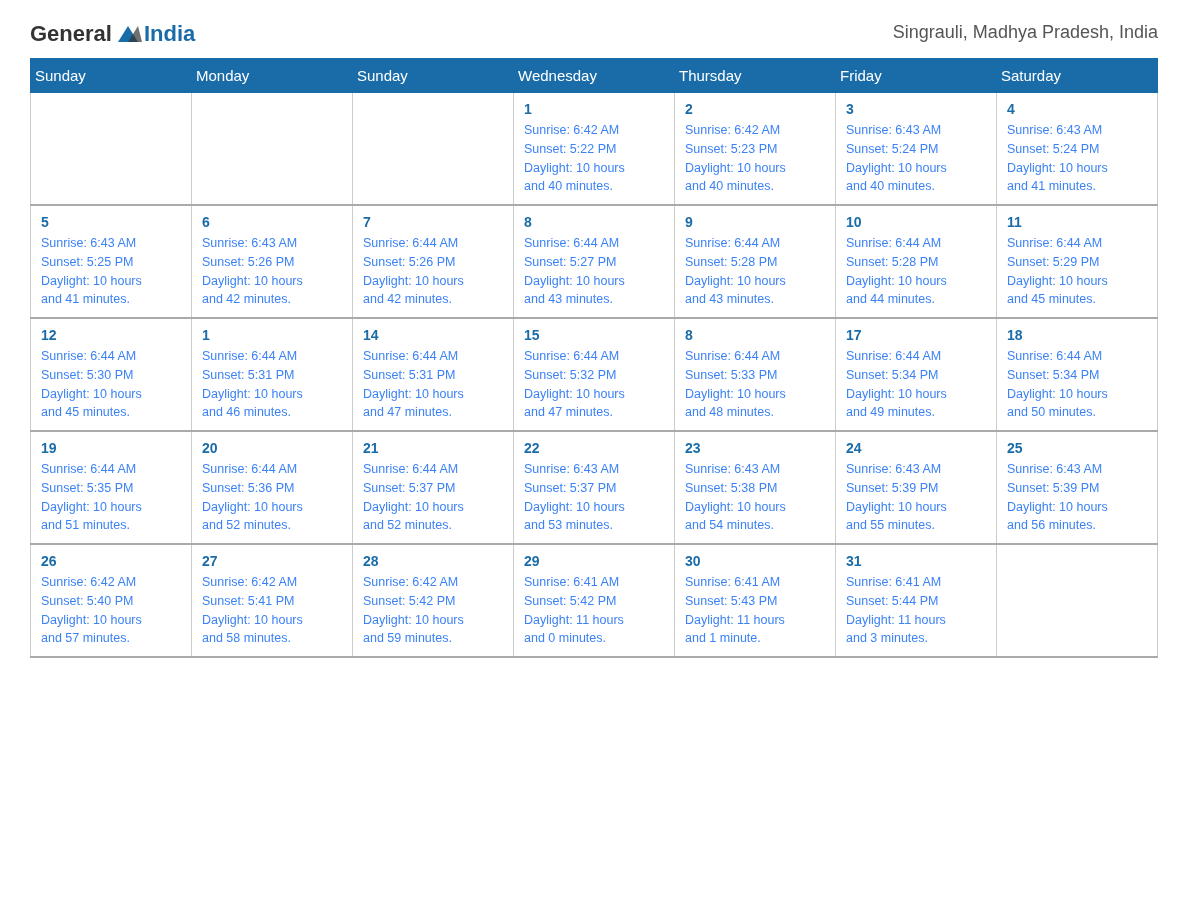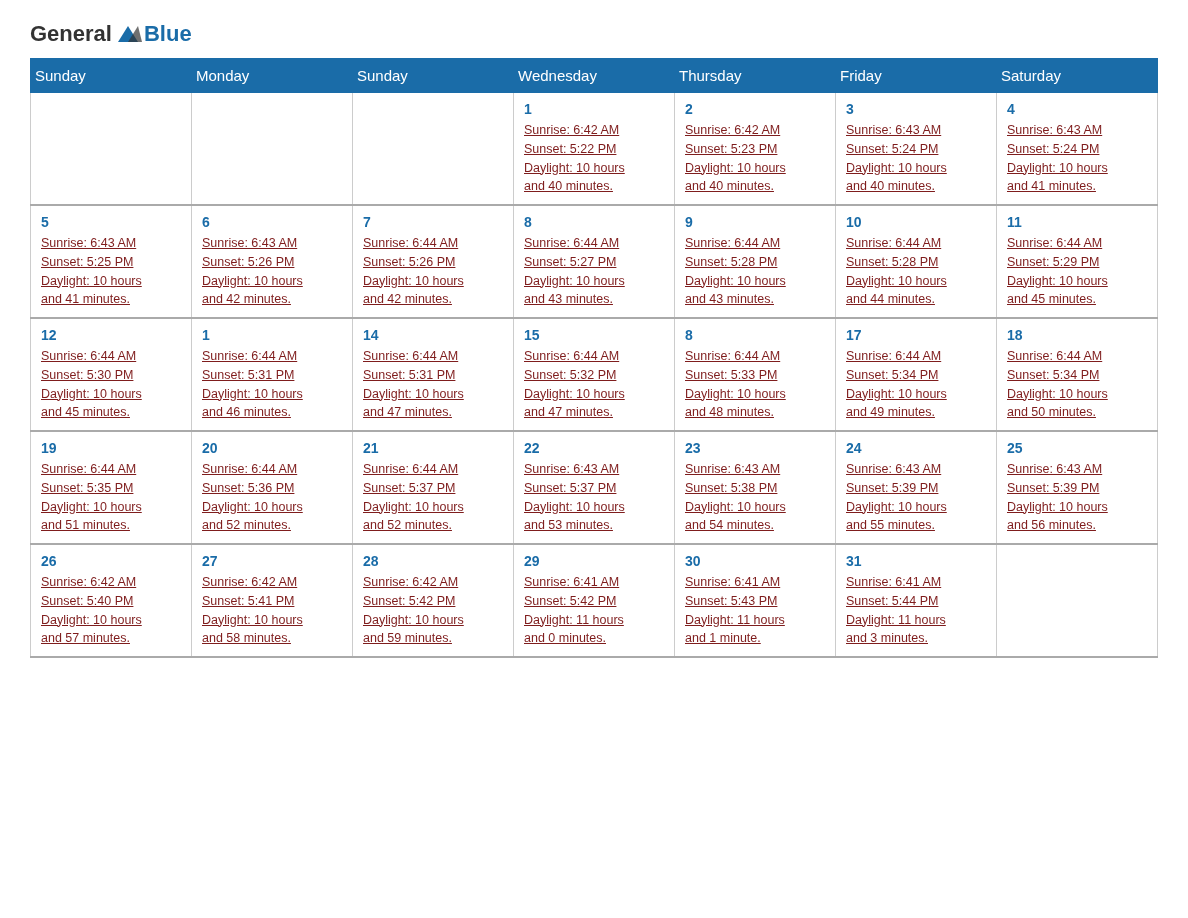--- a/index.html
+++ b/index.html
@@ -77,42 +77,42 @@
       border-bottom: 2px solid #aaa;
     }
     .day-number {
       font-size: 14px;
       font-weight: bold;
       color: #1a6ca8;
       display: block;
       margin-bottom: 4px;
     }
     .day-info {
-      color: #7f1d1d;
+      color: #3b82f6;
       font-size: 12.5px;
       line-height: 1.5;
-      text-decoration: underline;
     }
     .empty-cell {
       background: #fff;
     }
   </style>
 </head>
 <body>
 
 <div class="header">
   <div class="logo">
     <span class="logo-text-general">General</span>
     <svg class="logo-icon" viewBox="0 0 28 28" xmlns="http://www.w3.org/2000/svg">
       <polygon points="4,22 14,6 24,22" fill="#1a6ca8"></polygon>
       <polygon points="14,22 24,6 28,22" fill="#333" opacity="0.7"></polygon>
     </svg>
-    <span class="logo-text-blue">Blue</span>
+    <span class="logo-text-blue">India</span>
   </div>
   <div class="title-section">
+    <div class="calendar-subtitle">Singrauli, Madhya Pradesh, India</div>
   </div>
 </div>
 
 <table class="calendar-table">
   <thead>
     <tr>
     <th>Sunday</th>
         <th>Monday</th>
         <th>Sunday</th>
         <th>Wednesday</th>

